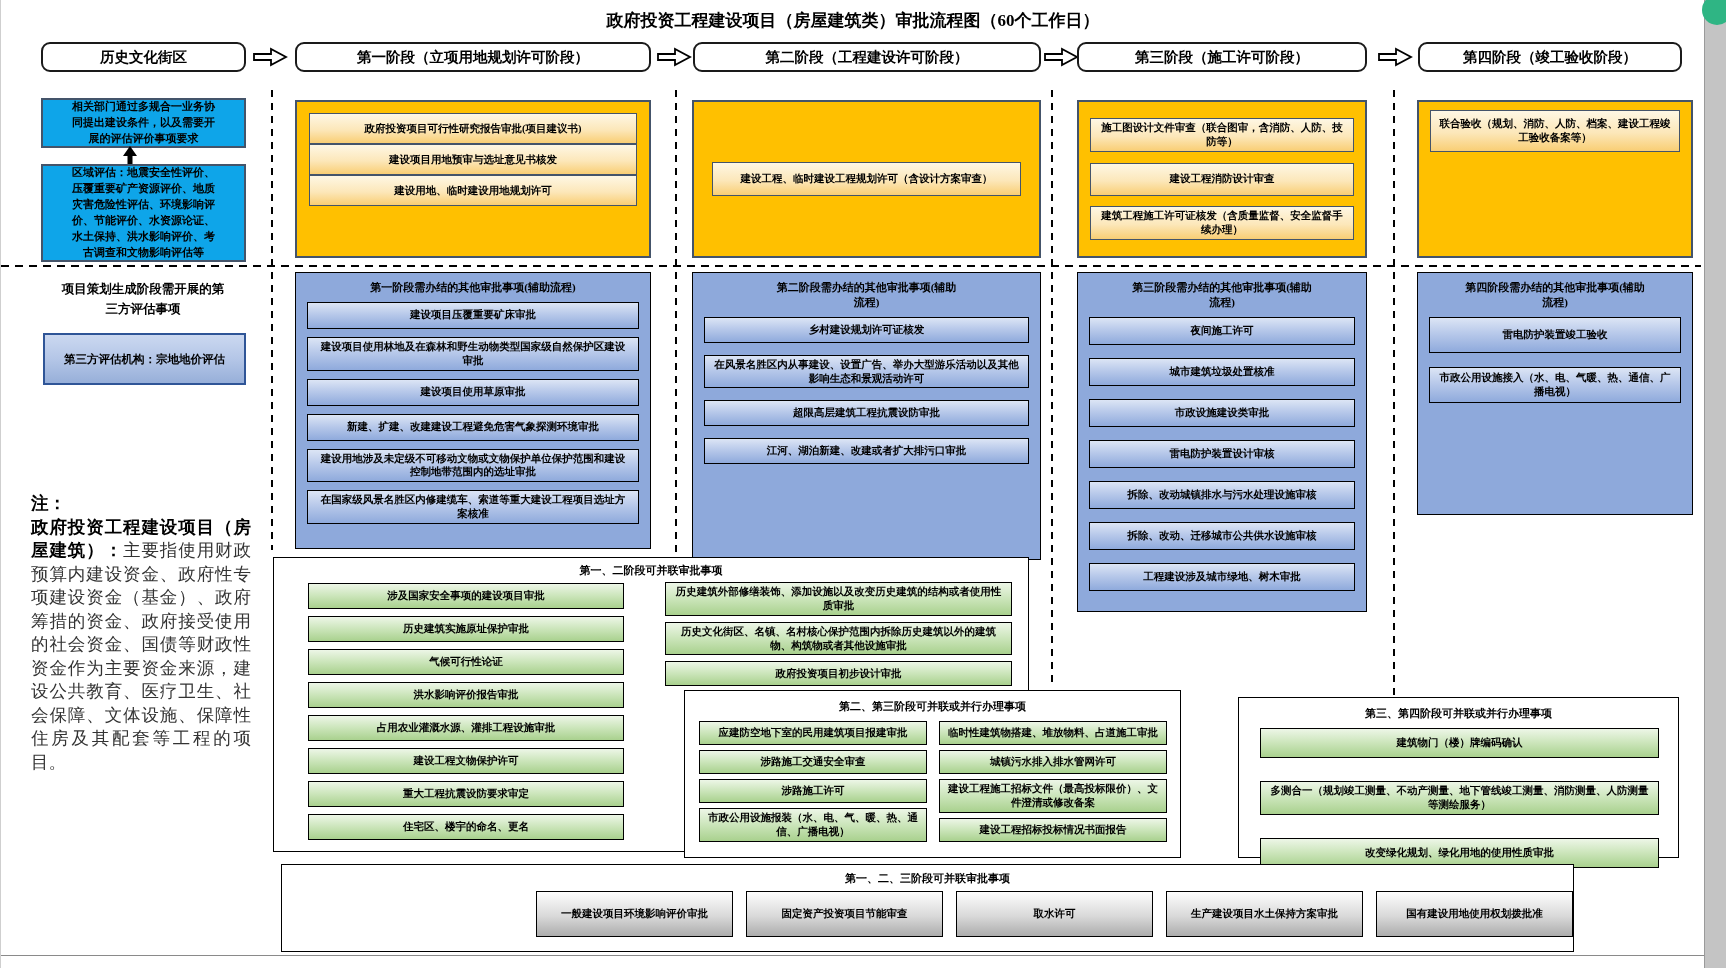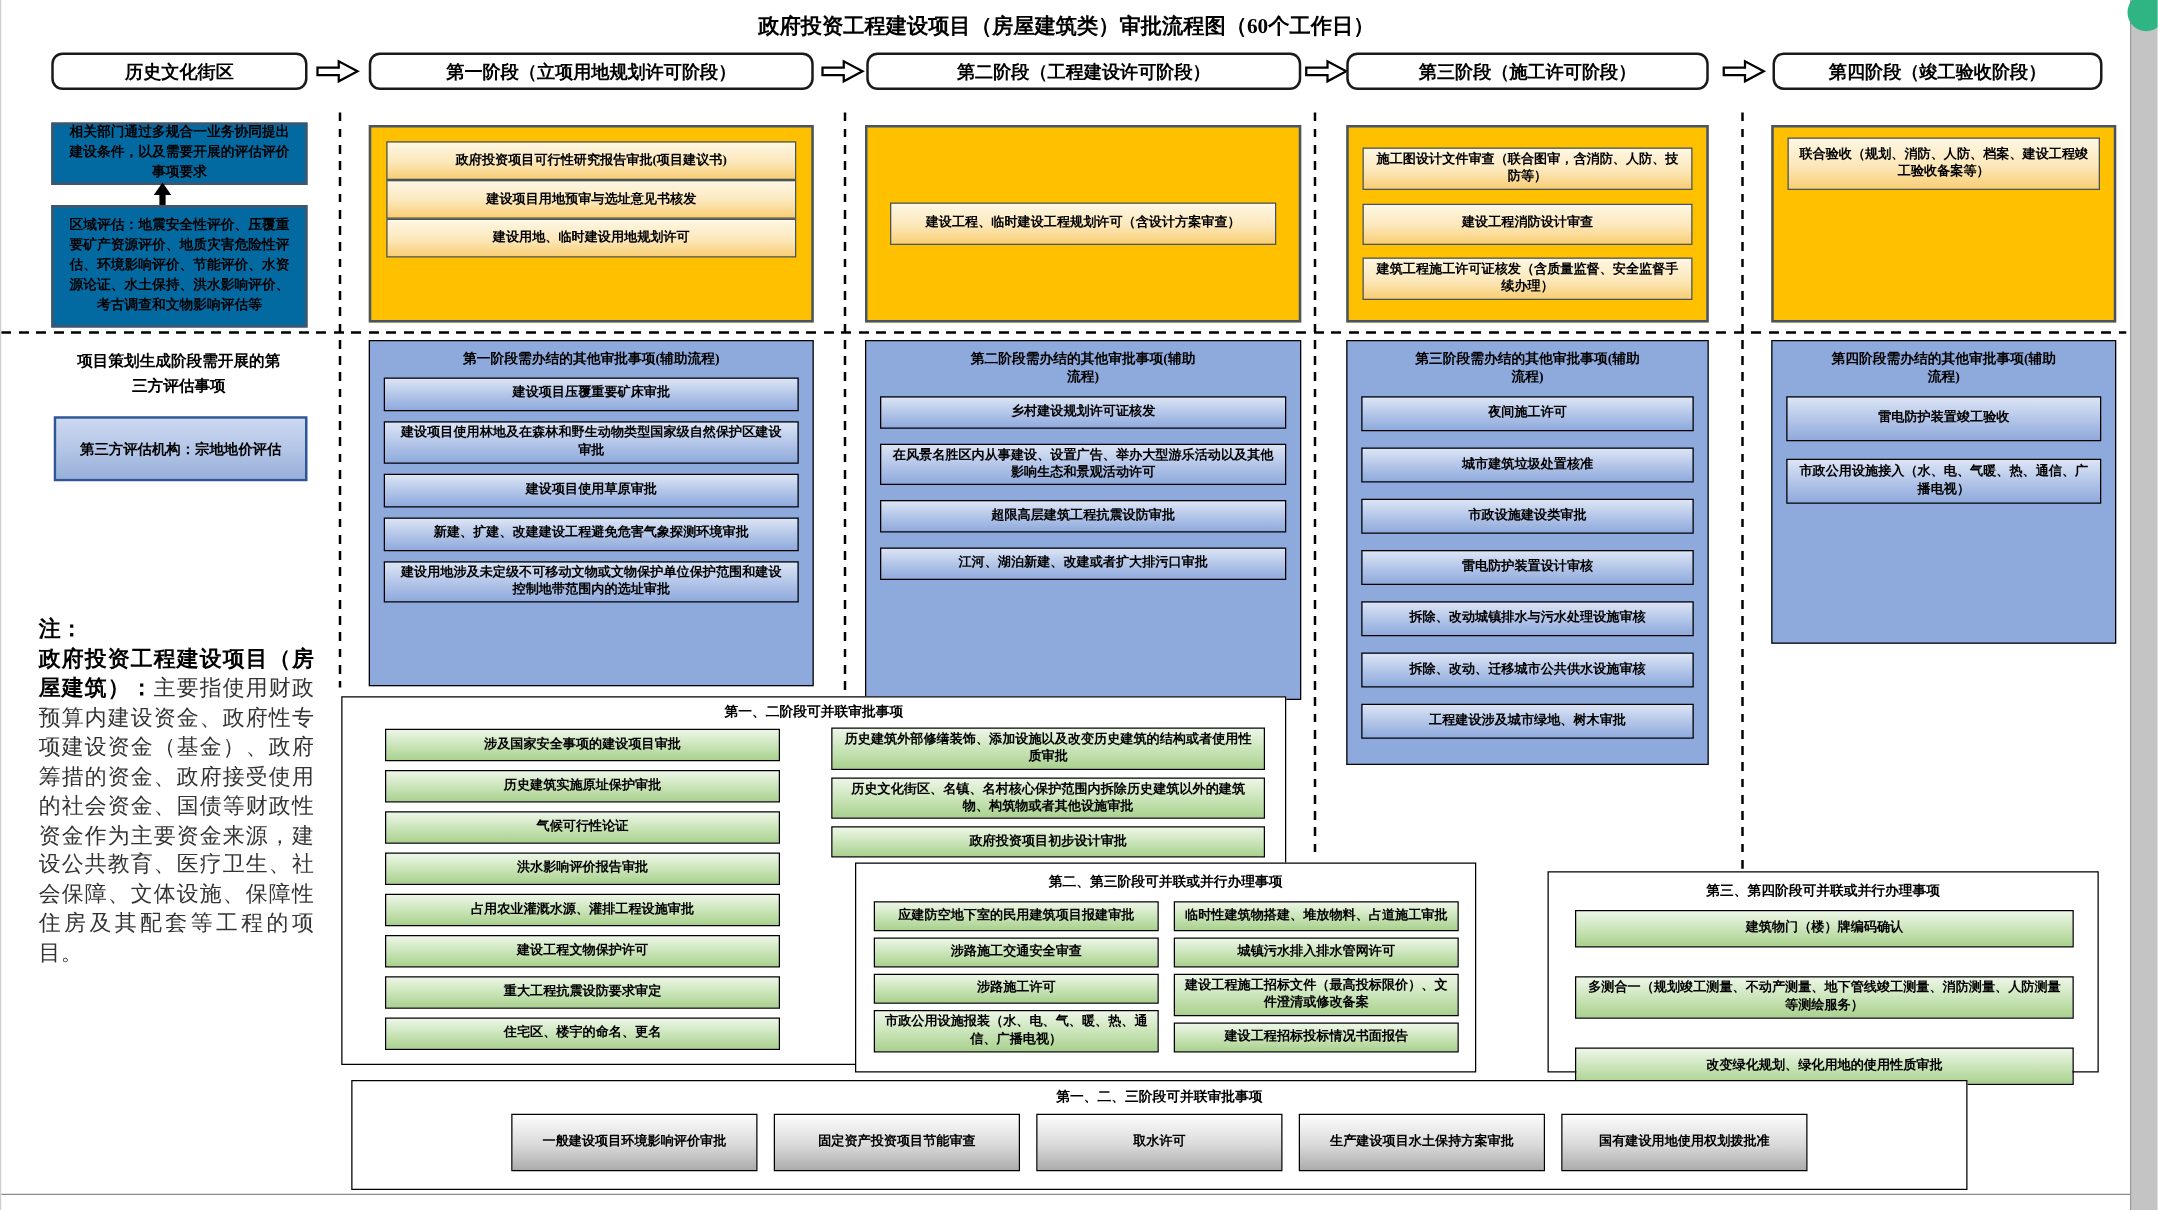--- a/index.html
+++ b/index.html
@@ -19,22 +19,22 @@
   .aux-title{font-weight:bold;font-size:11px;line-height:1.35;text-align:center;margin:3px auto 7px}
   .w2{max-width:190px}
   .p-title{font-weight:bold;font-size:11px;text-align:center;line-height:1.3}
   
   .itm{display:flex;align-items:center;justify-content:center;text-align:center;font-weight:bold;
        font-size:10.5px;line-height:1.32;padding:2px 8px;box-sizing:border-box}
   .itm-cream{background:linear-gradient(180deg,#FEF7E4 0%,#FCE7B9 55%,#F9CE74 100%);border:1.4px solid #44546A}
   .itm-blue{background:linear-gradient(180deg,#DCE5F5 0%,#B8C9EA 45%,#8FAADC 100%);border:1.4px solid #000}
   .itm-green{background:linear-gradient(180deg,#EDF6E7 0%,#CBE5BA 50%,#A9D18E 100%);border:1.4px solid #000}
   .itm-gray{background:linear-gradient(180deg,#FDFDFD 0%,#D9D9D9 55%,#ACACAC 100%);border:1.4px solid #000}
-  .solid-orange{background:#0369a1;border:2px solid #44546A;display:flex;align-items:center;justify-content:center;
-       text-align:center;font-weight:bold;font-size:11px;line-height:1.45;padding:3px 9px}
+  .solid-orange{background:#0ea5e9;border:2px solid #44546A;display:flex;align-items:center;justify-content:center;
+       text-align:center;font-weight:bold;font-size:11px;line-height:1.45;padding:3px 25px}
   .eval-box{background:linear-gradient(180deg,#CBD8F0 0%,#B4C6E7 50%,#97AFD9 100%);border:2px solid #2F5597;
        display:flex;align-items:center;justify-content:center;font-weight:bold;font-size:11.5px;text-align:center}
   .col{display:flex;flex-direction:column}
   .title{font-weight:bold;font-size:17px;text-align:center}
   .sec-label{font-weight:bold;font-size:12.5px;text-align:center;line-height:1.6}
   .note{font-size:17.5px;line-height:23.5px;color:#333;text-align:justify}
   .note b{color:#000}
   .note .head{display:block;font-weight:bold;color:#000}
   .fab{border-radius:50%;background:#2FB584}
 </style>
@@ -111,20 +111,21 @@
     </div>
 
   <div class="abs panel-b" style="left:294px;top:272px;width:356px;height:277px">
     <div class="aux-title">第一阶段需办结的其他审批事项(辅助流程)</div>
     <div class="col" style="gap:8px">
         <div class="itm itm-blue" style="min-height:27px">建设项目压覆重要矿床审批</div>
         <div class="itm itm-blue" style="min-height:27px">建设项目使用林地及在森林和野生动物类型国家级自然保护区建设审批</div>
         <div class="itm itm-blue" style="min-height:27px">建设项目使用草原审批</div>
         <div class="itm itm-blue" style="min-height:27px">新建、扩建、改建建设工程避免危害气象探测环境审批</div>
         <div class="itm itm-blue" style="min-height:27px">建设用地涉及未定级不可移动文物或文物保护单位保护范围和建设控制地带范围内的选址审批</div>
+        <div class="itm itm-blue" style="min-height:27px">在国家级风景名胜区内修建缆车、索道等重大建设工程项目选址方案核准</div>
       </div>
   </div>
 
   <div class="abs panel-b" style="left:691px;top:272px;width:349px;height:288px">
     <div class="aux-title w2">第二阶段需办结的其他审批事项(辅助流程)</div>
     <div class="col" style="gap:12px">
         <div class="itm itm-blue" style="min-height:26px">乡村建设规划许可证核发</div>
         <div class="itm itm-blue" style="min-height:26px">在风景名胜区内从事建设、设置广告、举办大型游乐活动以及其他影响生态和景观活动许可</div>
         <div class="itm itm-blue" style="min-height:26px">超限高层建筑工程抗震设防审批</div>
         <div class="itm itm-blue" style="min-height:26px">江河、湖泊新建、改建或者扩大排污口审批</div>
@@ -191,21 +192,21 @@
     <div class="abs p-title" style="left:0;top:8px;width:100%">第三、第四阶段可并联或并行办理事项</div>
     <div class="abs col" style="left:21px;top:30px;width:399px;gap:23px">
         <div class="itm itm-green" style="min-height:30px">建筑物门（楼）牌编码确认</div>
         <div class="itm itm-green" style="min-height:30px">多测合一（规划竣工测量、不动产测量、地下管线竣工测量、消防测量、人防测量等测绘服务）</div>
         <div class="itm itm-green" style="min-height:30px">改变绿化规划、绿化用地的使用性质审批</div>
       </div>
   </div>
 
   <div class="abs panel-w" style="left:280px;top:864px;width:1293px;height:88px">
     <div class="abs p-title" style="left:0;top:6px;width:100%">第一、二、三阶段可并联审批事项</div>
-    <div class="abs" style="left:0;top:26px;width:100%;display:flex;justify-content:center;gap:13px">
+    <div class="abs" style="left:0;top:26px;width:100%;display:flex;justify-content:flex-end;gap:13px">
         <div class="itm itm-gray" style="width:197px;min-height:46px">一般建设项目环境影响评价审批</div>
         <div class="itm itm-gray" style="width:197px;min-height:46px">固定资产投资项目节能审查</div>
         <div class="itm itm-gray" style="width:197px;min-height:46px">取水许可</div>
         <div class="itm itm-gray" style="width:197px;min-height:46px">生产建设项目水土保持方案审批</div>
         <div class="itm itm-gray" style="width:197px;min-height:46px">国有建设用地使用权划拨批准</div>
       </div>
   </div>
 
   <div class="abs" style="left:1703px;top:0;width:23px;height:968px;background:#C4C4C4;border-left:1px solid #9a9a9a"></div>
   <div class="abs" style="left:0;top:955px;width:1703px;height:1px;background:#8a8a8a"></div>

